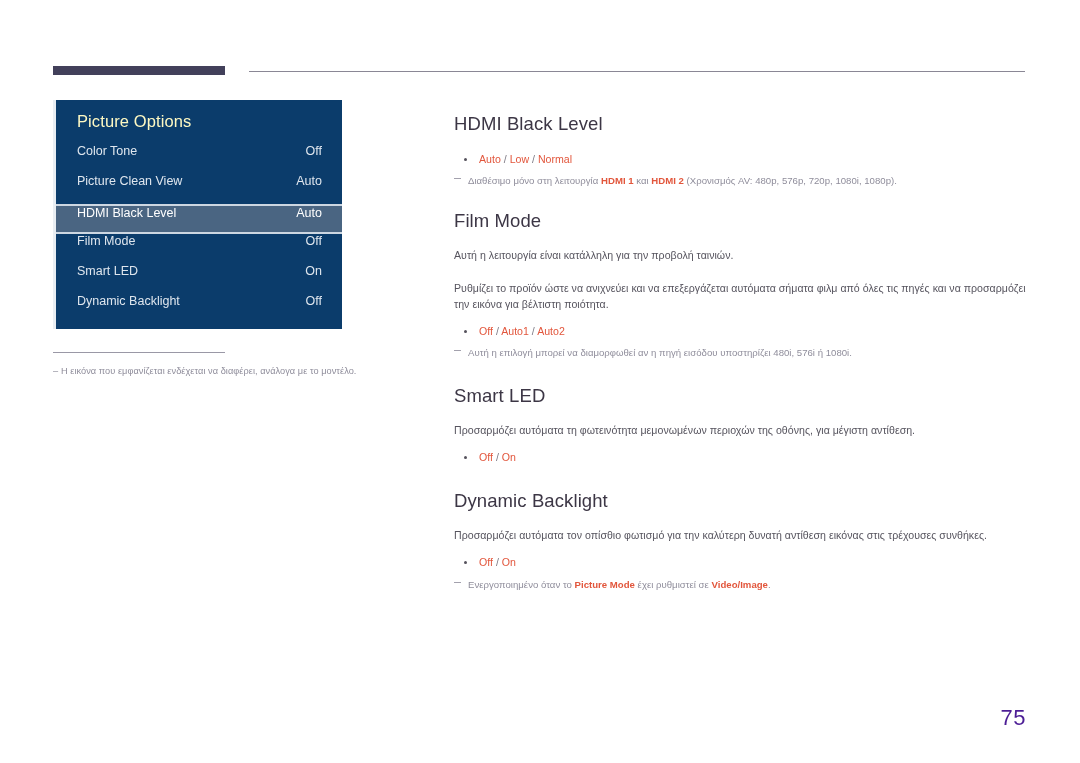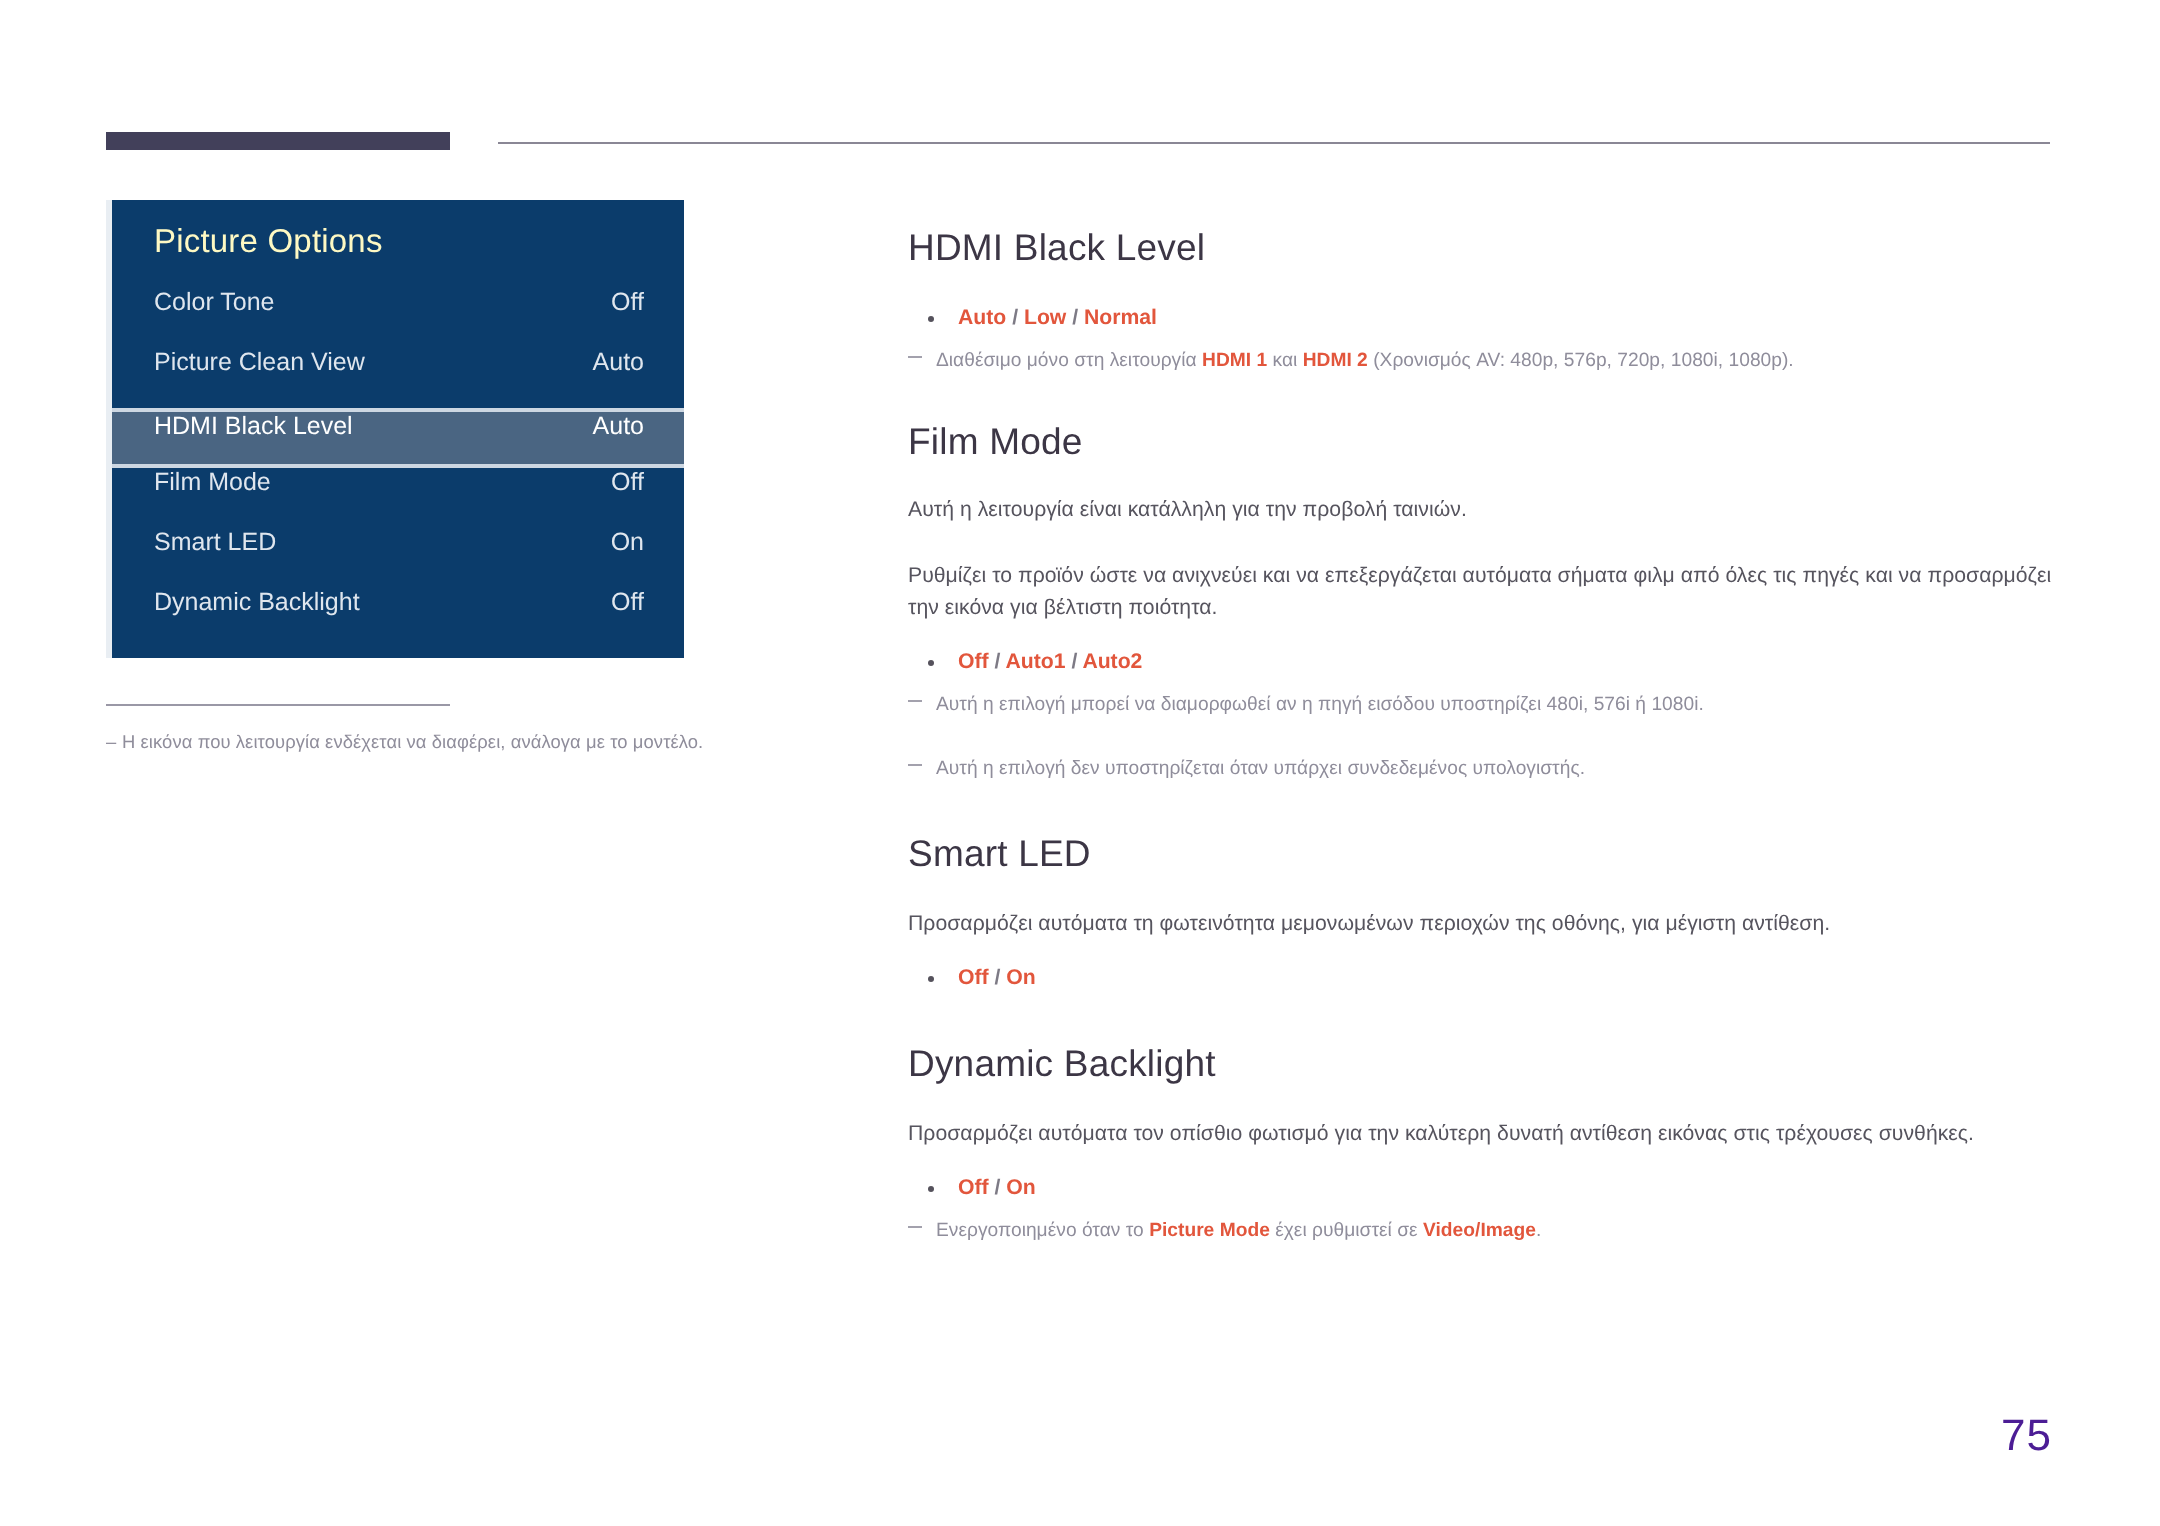--- a/index.html
+++ b/index.html
@@ -127,21 +127,20 @@
   .para {
     font-size: 10.6px;
     color: #56545e;
     line-height: 1.55;
     letter-spacing: .02px;
   }
   ul.opts {
     list-style: none;
     margin: 0;
     padding: 0;
-    font-weight: bold;
   }
   ul.opts li {
     position: relative;
     font-size: 10.6px;
     color: #e2563c;
     line-height: 1.55;
     padding-left: 25px;
   }
   ul.opts li::before {
     content: "";
@@ -232,21 +231,21 @@
       <span class="osd-label">Dynamic Backlight</span>
       <span class="osd-value">Off</span>
     </div>
 
   </div>
 </div>
 
 <div id="left-note-wrap">
   <div id="left-note-rule"></div>
   <div id="left-note">
-    <span class="ndash">–</span><span>Η εικόνα που λειτουργία ενδέχεται να διαφέρει, ανάλογα με το μοντέλο.</span>
+    <span class="ndash">–</span><span>Η εικόνα που εμφανίζεται ενδέχεται να διαφέρει, ανάλογα με το μοντέλο.</span>
   </div>
 </div>
 
 <div id="content">
 
   <section class="section">
     <h2 class="sec-title">HDMI Black Level</h2>
     <ul class="opts mt-4">
       <li><span>Auto</span><span class="sep"> / </span><span>Low</span><span class="sep"> / </span><span>Normal</span></li>
     </ul>
@@ -254,21 +253,20 @@
   </section>
 
   <section class="section mt-21">
     <h2 class="sec-title">Film Mode</h2>
     <p class="para mt-14">Αυτή η λειτουργία είναι κατάλληλη για την προβολή ταινιών.</p>
     <p class="para mt-4">Ρυθμίζει το προϊόν ώστε να ανιχνεύει και να επεξεργάζεται αυτόματα σήματα φιλμ από όλες τις πηγές και να προσαρμόζει την εικόνα για βέλτιστη ποιότητα.</p>
     <ul class="opts mt-4">
       <li><span>Off</span><span class="sep"> / </span><span>Auto1</span><span class="sep"> / </span><span>Auto2</span></li>
     </ul>
     <p class="note mt-6">Αυτή η επιλογή μπορεί να διαμορφωθεί αν η πηγή εισόδου υποστηρίζει 480i, 576i ή 1080i.</p>
-    <p class="note mt-4">Αυτή η επιλογή δεν υποστηρίζεται όταν υπάρχει συνδεδεμένος υπολογιστής.</p>
   </section>
 
   <section class="section mt-24">
     <h2 class="sec-title">Smart LED</h2>
     <p class="para mt-14">Προσαρμόζει αυτόματα τη φωτεινότητα μεμονωμένων περιοχών της οθόνης, για μέγιστη αντίθεση.</p>
     <ul class="opts mt-4">
       <li><span>Off</span><span class="sep"> / </span><span>On</span></li>
     </ul>
   </section>
 

